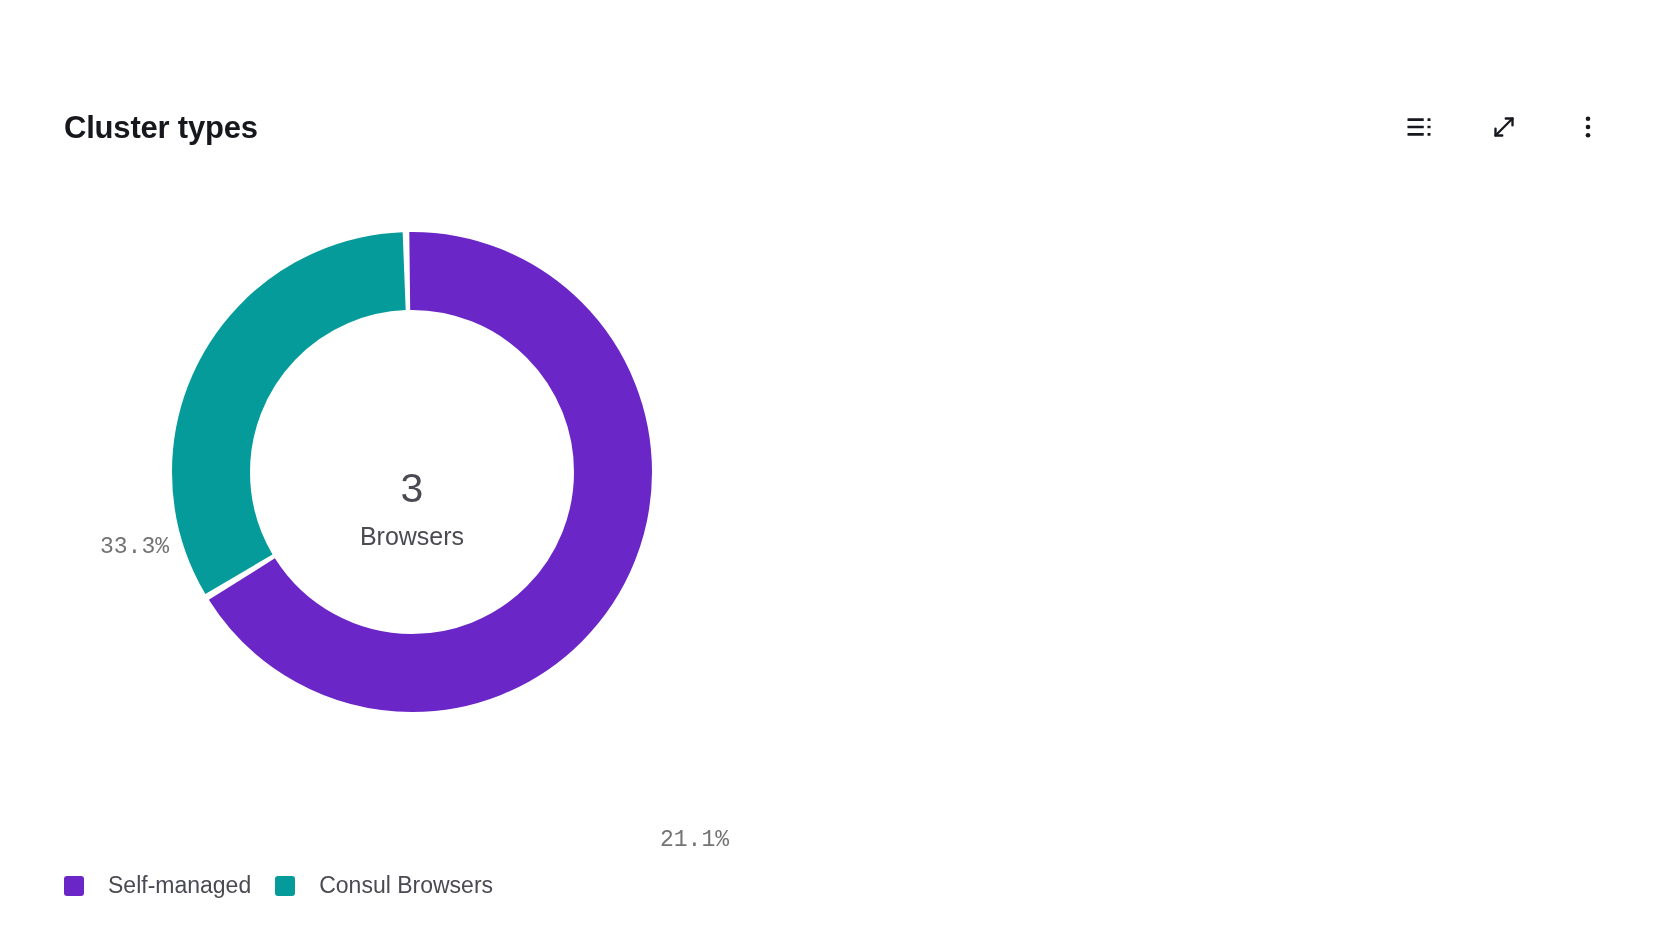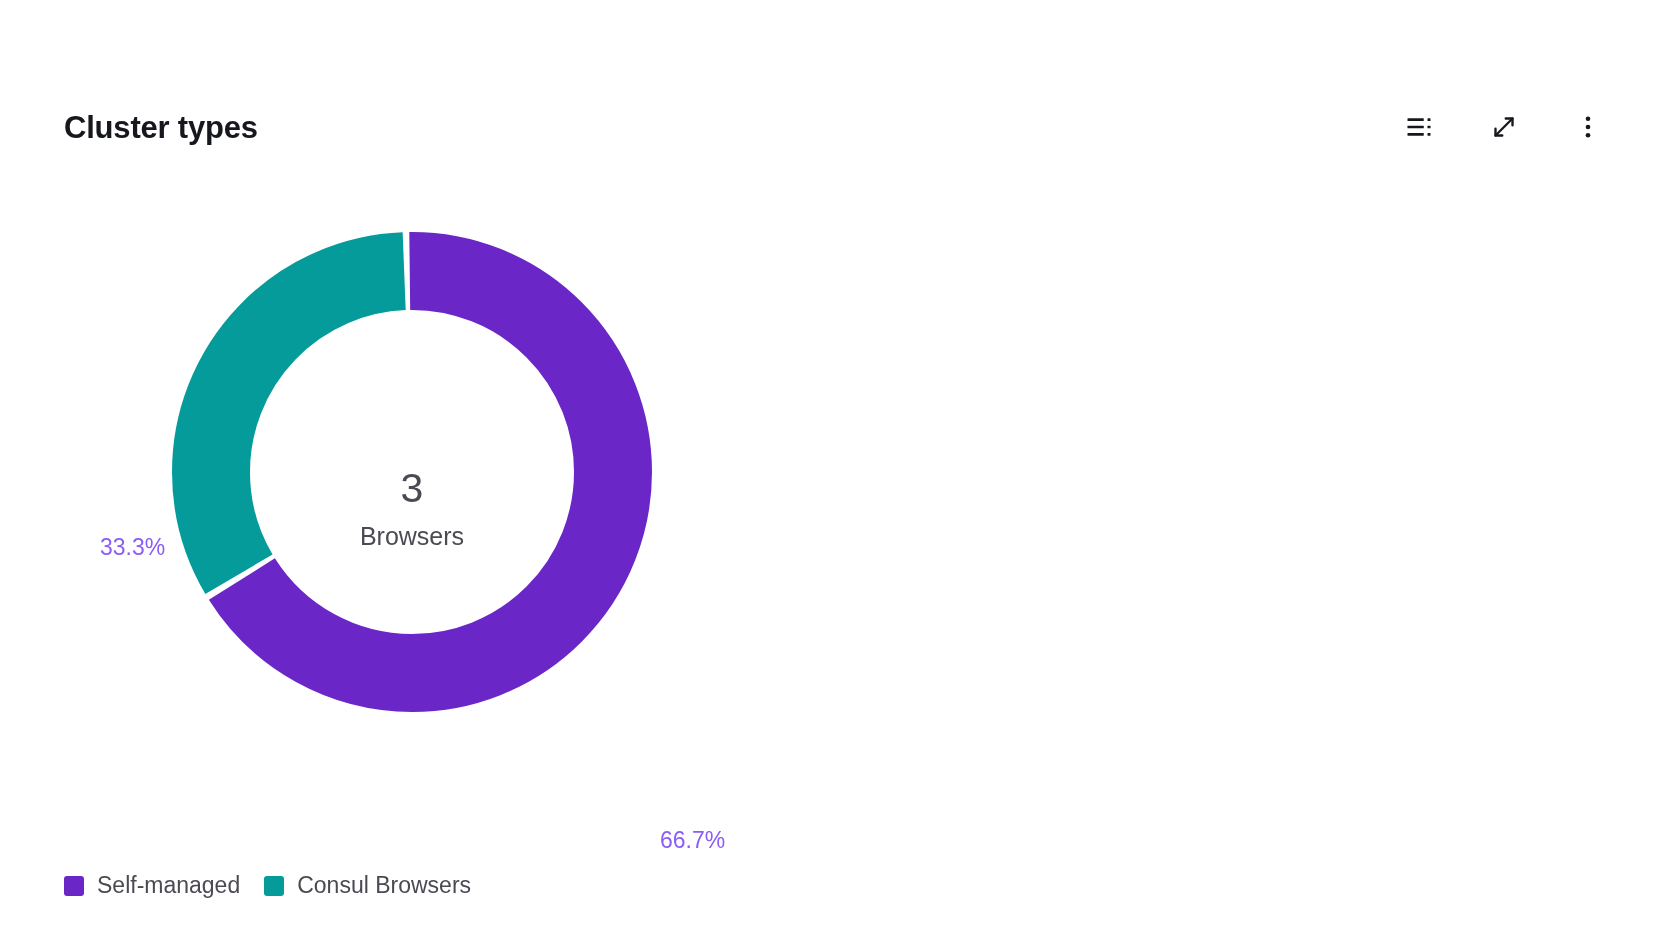--- a/index.html
+++ b/index.html
@@ -85,39 +85,40 @@
   }
   .center-label {
     font-size: 25px;
     fill: #4a4a52;
     font-family: "Liberation Sans", sans-serif;
   }
 
   .pct-label {
     position: absolute;
     font-size: 23px;
-    color: #8b5cf6;
+    color: #737373;
     white-space: nowrap;
+    font-family: Liberation Mono, monospace;
   }
   .pct-left  { left: 100px; top: 322px; }
   .pct-right { left: 660px; top: 615px; }
 
   
   .legend {
     position: absolute;
     left: 64px;
     top: 830px;
     display: flex;
     align-items: center;
     gap: 24px;
   }
   .legend-item {
     display: flex;
     align-items: center;
-    gap: 13px;
+    gap: 24px;
     cursor: pointer;
   }
   .legend-swatch {
     width: 20px;
     height: 20px;
     border-radius: 3px;
     flex: none;
   }
   .legend-text {
     font-size: 23px;
@@ -180,21 +181,21 @@
 
         <circle id="slice-1" cx="240" cy="240" r="201" fill="none" stroke-width="78" transform="rotate(-90 240 240)" stroke="#069B9B" stroke-dasharray="414.93946329103744 847.9807834520594" stroke-dashoffset="-839.5613151404388"></circle>
 
         <text class="center-value" x="240" y="270" text-anchor="middle">3</text>
         <text class="center-label" x="240" y="313" text-anchor="middle">Browsers</text>
       </svg>
     </div>
 
     <div class="pct-label pct-left">33.3%</div>
 
-    <div class="pct-label pct-right">66.7%</div>
+    <div class="pct-label pct-right">21.1%</div>
   </div>
 
   <div class="legend">
 
     <div class="legend-item">
       <span class="legend-swatch" id="swatch-0" style="background: rgb(107, 38, 200);"></span>
       <span class="legend-text">Self-managed</span>
     </div>
 
     <div class="legend-item">

